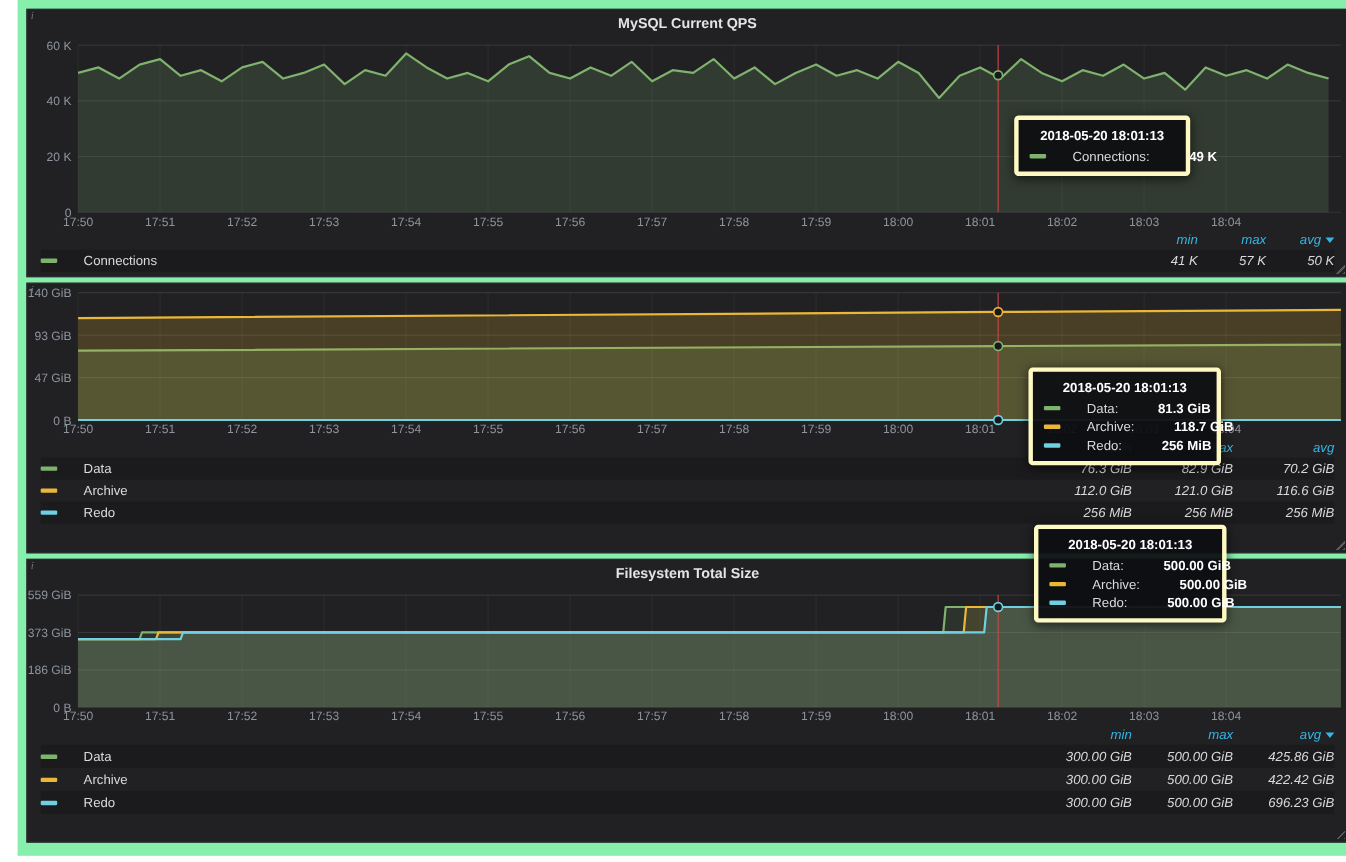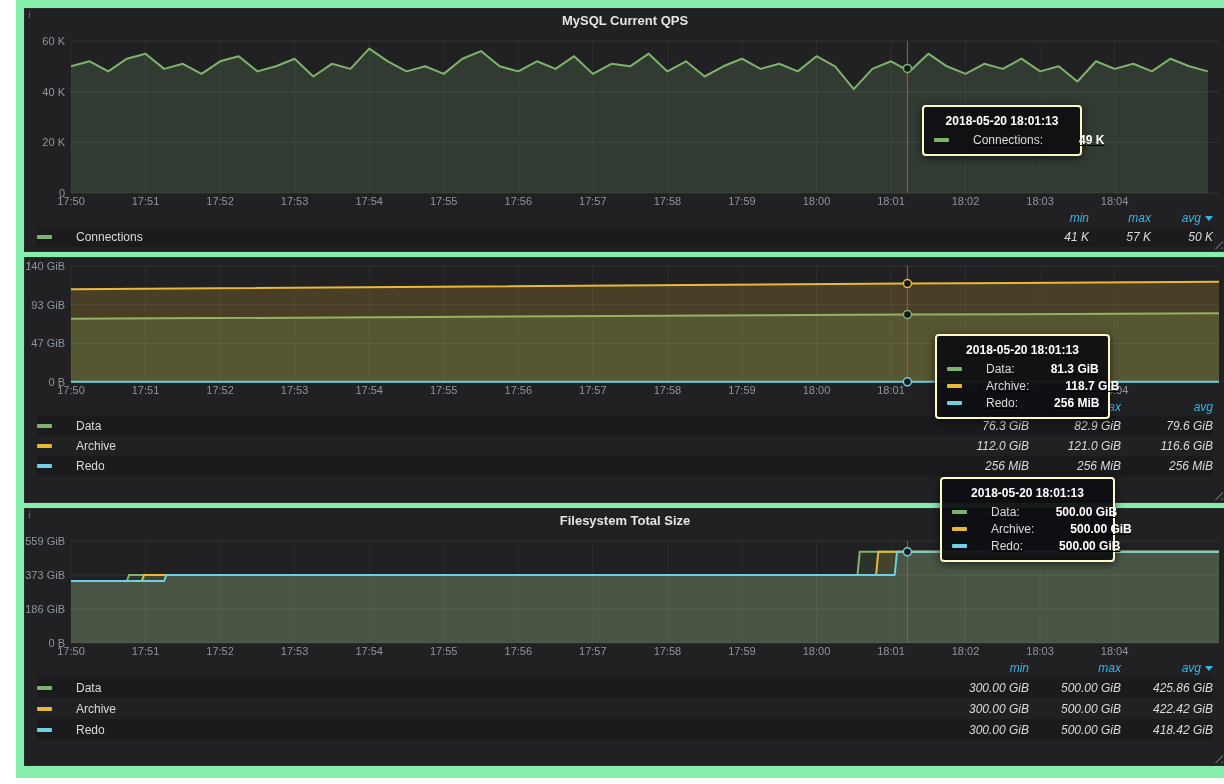--- a/index.html
+++ b/index.html
@@ -44,25 +44,24 @@
     display: inline-block; margin-left: 4px;
     width: 0; height: 0;
     border-left: 4px solid transparent;
     border-right: 4px solid transparent;
     border-top: 5px solid #33b5e5;
     vertical-align: 1px;
   }
   .tooltip {
     position: absolute; z-index: 30;
     background: rgba(14,15,18,0.95);
-    border: 2px solid #fef9c3;
+    border: 4px solid #fef9c3;
     border-radius: 4px;
     padding: 7px 10px;
     box-shadow: 0 2px 10px rgba(0,0,0,0.6);
-    text-decoration: underline;
   }
   .tt-date { font-size: 12px; font-weight: bold; color: #ffffff; text-align: center; margin-bottom: 5px; white-space: nowrap; }
   .tt-row { display: flex; align-items: center; gap: 24px; font-size: 12px; color: #d8d9da; margin-top: 3px; white-space: nowrap; }
   .tt-val { margin-left: auto; font-weight: bold; color: #ffffff; padding-left: 12px; }
   .corner-info {
     position: absolute; top: 0; left: 3px; z-index: 5;
     color: #70757f; font-size: 10px; font-style: italic;
     font-family: "Liberation Serif", serif;
     cursor: pointer;
   }
@@ -213,21 +212,21 @@
         <div class="lcell hdr">max</div>
         <div class="lcell hdr">avg</div>
       </div>
       <div class="lrow striped">
         <div class="lname">
           <span class="swatch" style="background: rgb(126, 178, 109);"></span>
           <span>Data</span>
         </div>
         <div class="lcell">76.3 GiB</div>
         <div class="lcell">82.9 GiB</div>
-        <div class="lcell">79.6 GiB</div>
+        <div class="lcell">70.2 GiB</div>
       </div>
       <div class="lrow">
         <div class="lname">
           <span class="swatch" style="background: rgb(234, 184, 57);"></span>
           <span>Archive</span>
         </div>
         <div class="lcell">112.0 GiB</div>
         <div class="lcell">121.0 GiB</div>
         <div class="lcell">116.6 GiB</div>
       </div>
@@ -338,21 +337,21 @@
         <div class="lcell">500.00 GiB</div>
         <div class="lcell">422.42 GiB</div>
       </div>
       <div class="lrow striped">
         <div class="lname">
           <span class="swatch" style="background: rgb(110, 208, 224);"></span>
           <span>Redo</span>
         </div>
         <div class="lcell">300.00 GiB</div>
         <div class="lcell">500.00 GiB</div>
-        <div class="lcell">418.42 GiB</div>
+        <div class="lcell">696.23 GiB</div>
       </div>
     </div>
     <div class="tooltip" style="left:915px;top:-32px;width:175px">
       <div class="tt-date">2018-05-20 18:01:13</div>
       <div class="tt-row">
         <span class="swatch" style="background: rgb(126, 178, 109);"></span>
         <span class="tt-label">Data:</span>
         <span class="tt-val">500.00 GiB</span>
       </div>
       <div class="tt-row">

